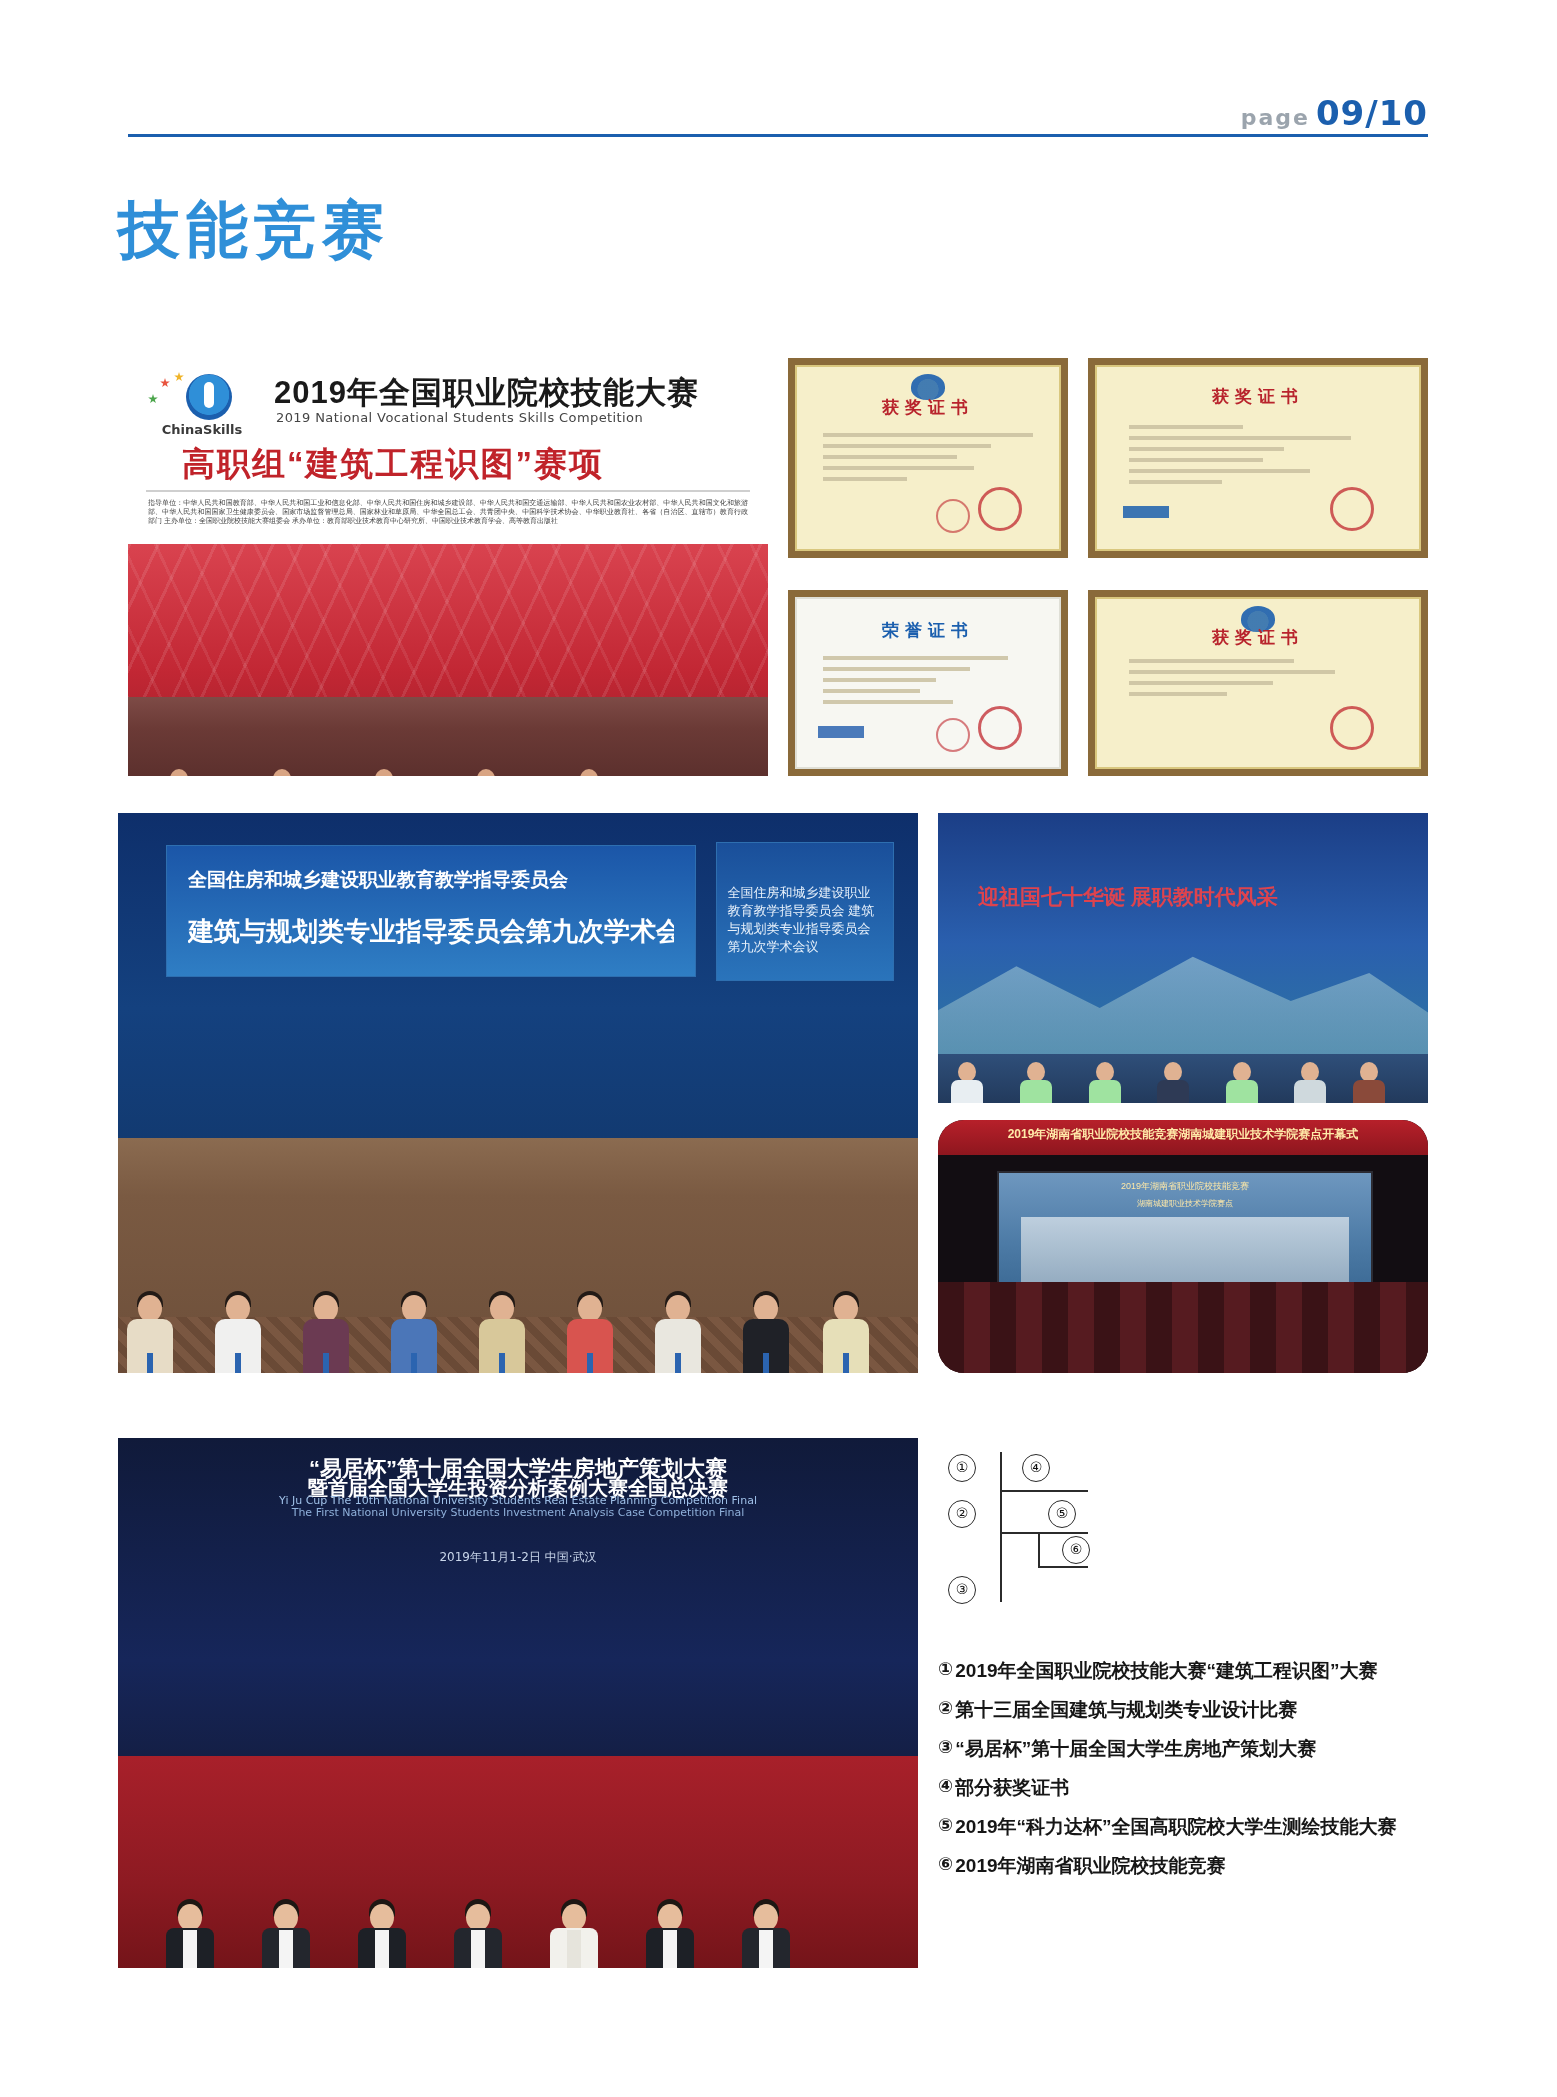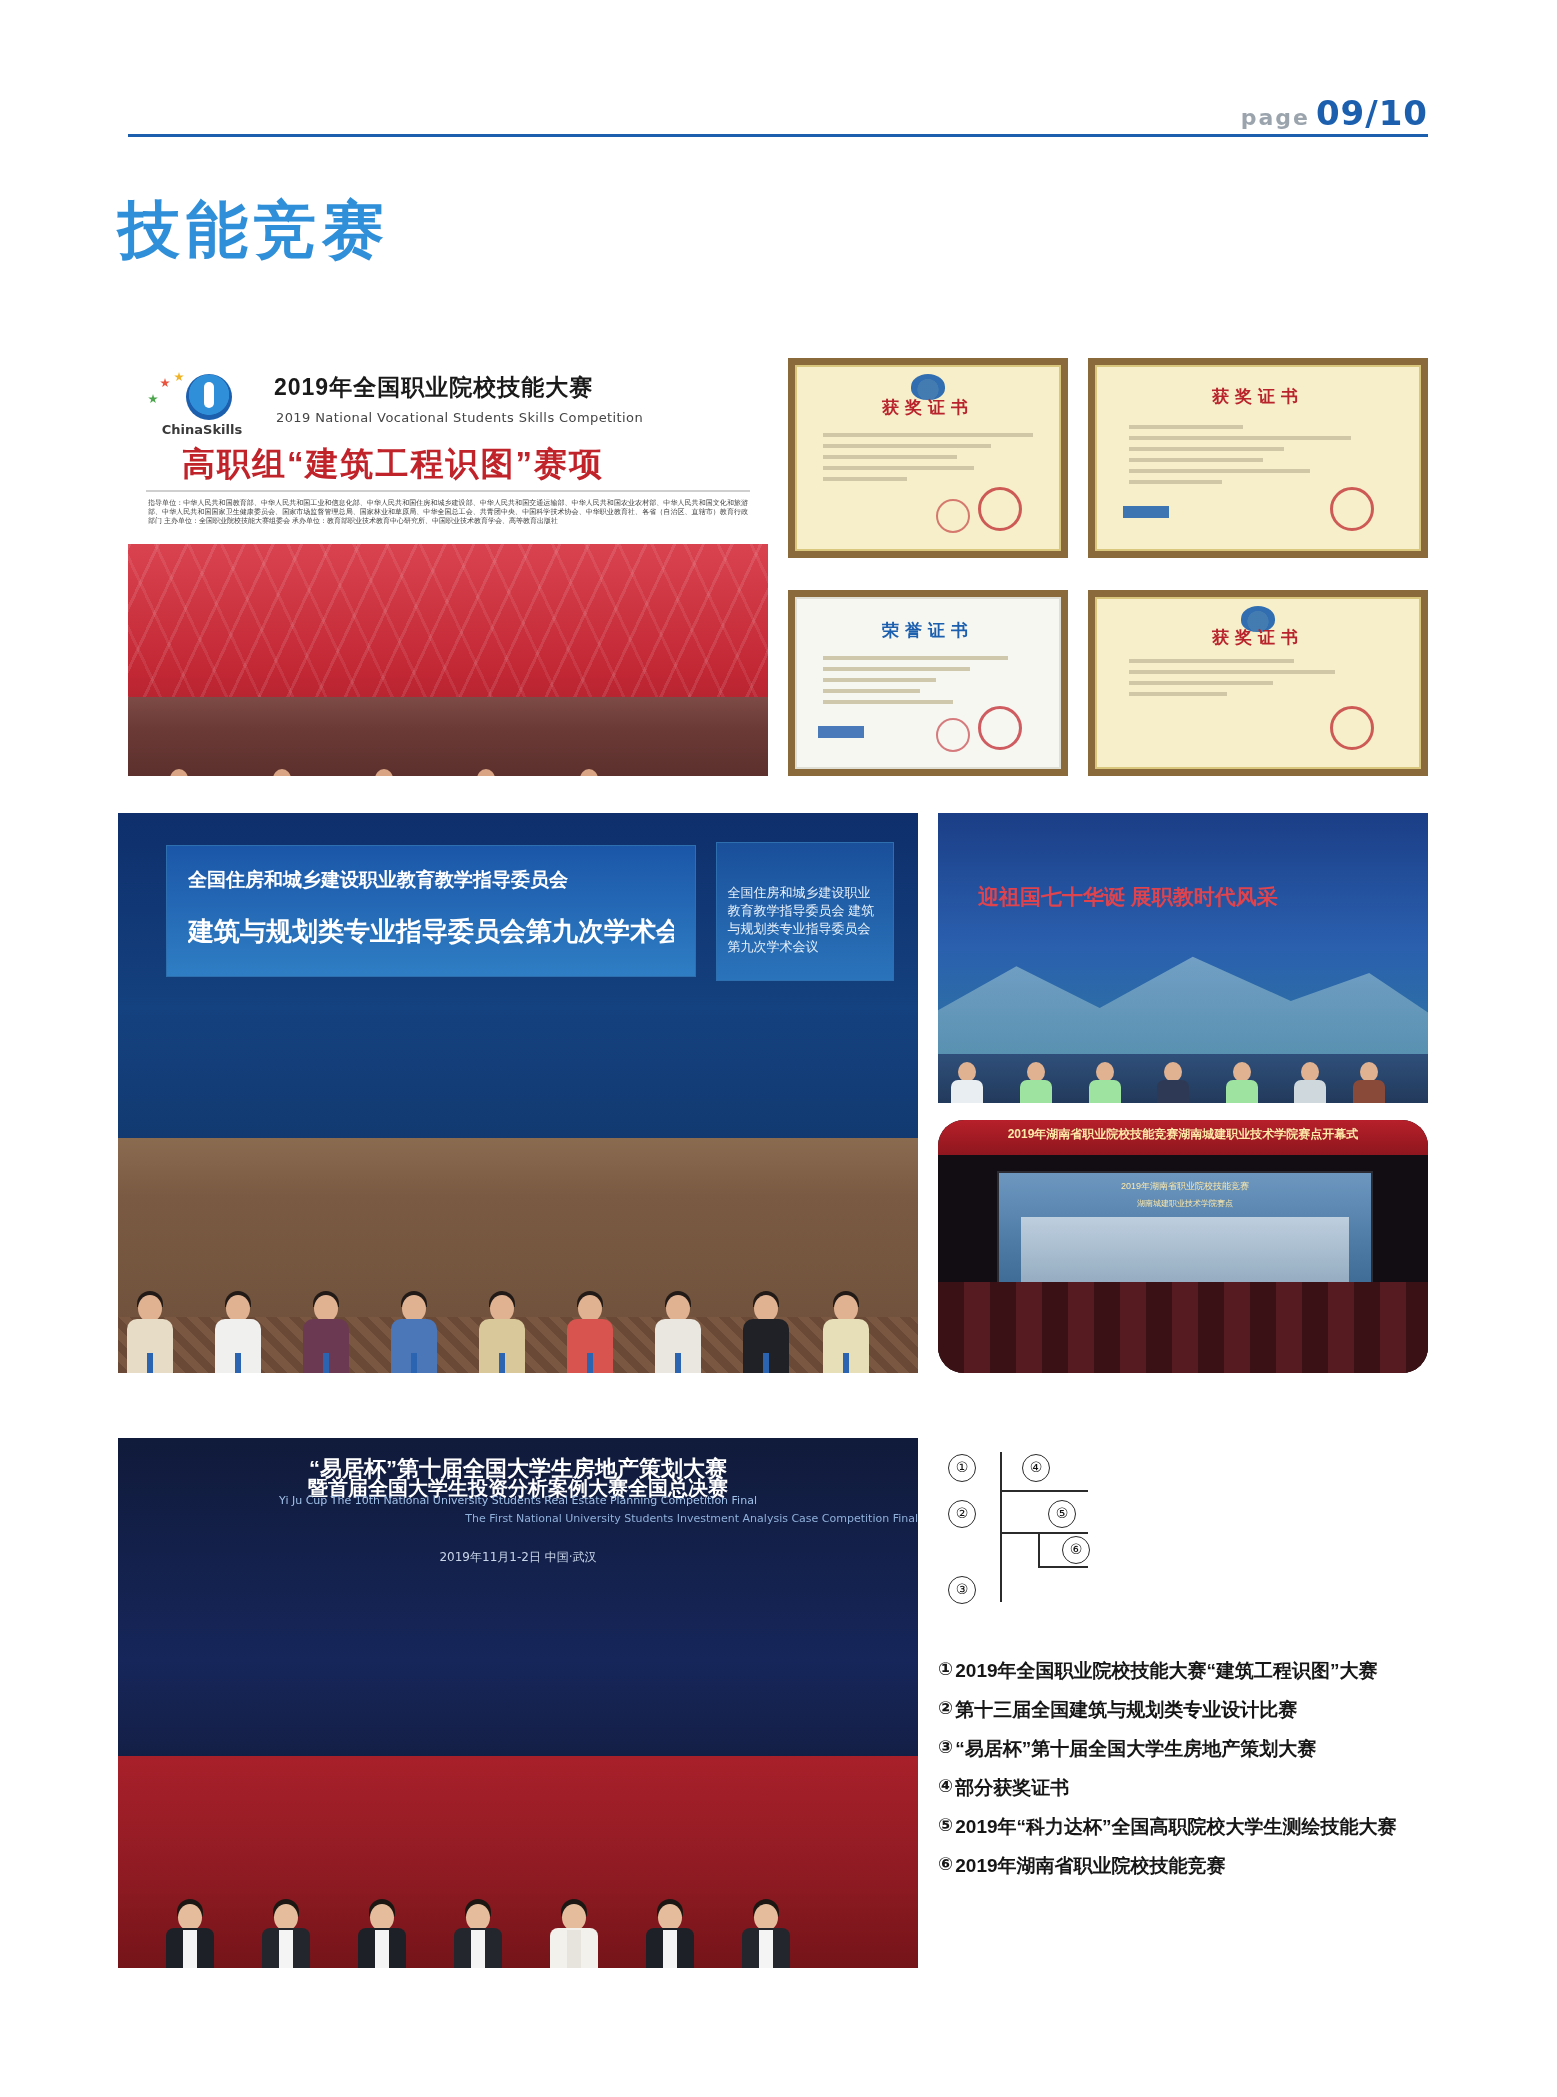--- a/index.html
+++ b/index.html
@@ -97,21 +97,21 @@
   }
   #p1 .cs-logo .s1{ left:16px; top:6px; background:#e8543f;}
   #p1 .cs-logo .s2{ left:30px; top:0px; background:#f0b429;}
   #p1 .cs-logo .s3{ left:4px; top:22px; background:#4da64d;}
   #p1 .cs-logo .cs-text{
     position:absolute; left:0; top:50px; width:116px; text-align:center;
     font-size:13px; font-weight:bold; color:#3a3a3a;
     font-family:"DejaVu Sans", sans-serif;
   }
   #p1 .t1 {
-    position:absolute; left:146px; top:14px; font-size:23px; font-weight:bold;
+    position:absolute; left:146px; top:14px; font-size:31px; font-weight:bold;
     color:#1a1a1a; letter-spacing:1px; white-space:nowrap;
   }
   #p1 .t2 {
     position:absolute; left:148px; top:52px; font-size:13px; color:#444;
     letter-spacing:.4px; white-space:nowrap;
     font-family:"DejaVu Sans", sans-serif;
   }
   #p1 .t3 {
     position:absolute; left:54px; top:84px; font-size:33px; font-weight:bold;
     color:#c0232a; letter-spacing:2px; white-space:nowrap;
@@ -317,24 +317,23 @@
   #p5 .ttl2{
     position:absolute; left:0; right:0; top:11.5%; text-align:center;
     font-size:20px; font-weight:bold; color:#ffffff; white-space:nowrap; overflow:hidden;
   }
   #p5 .ttl3{
     position:absolute; left:0; right:0; top:17.5%; text-align:center;
     font-size:11px; color:#9fc0e8; white-space:nowrap; overflow:hidden;
     font-family:"DejaVu Sans", sans-serif;
   }
   #p5 .ttl4{
-    position:absolute; left:0; right:0; top:21.5%; text-align:right;
+    position:absolute; left:0; right:0; top:21.5%; text-align:center;
     font-size:11px; color:#8fb0da; white-space:nowrap; overflow:hidden;
     font-family:"DejaVu Sans", sans-serif;
-    margin-top:6px;
   }
   #p5 .ttl5{
     position:absolute; left:0; right:0; top:28%; text-align:center;
     font-size:18px; font-weight:bold; color:#f2d68a; white-space:nowrap; overflow:hidden;
   }
   #p5 .ttl6{
     position:absolute; left:0; right:0; top:35%; text-align:center;
     font-size:12px; color:#c9d6ea; white-space:nowrap; overflow:hidden;
     font-family:"DejaVu Sans", sans-serif;
   }

